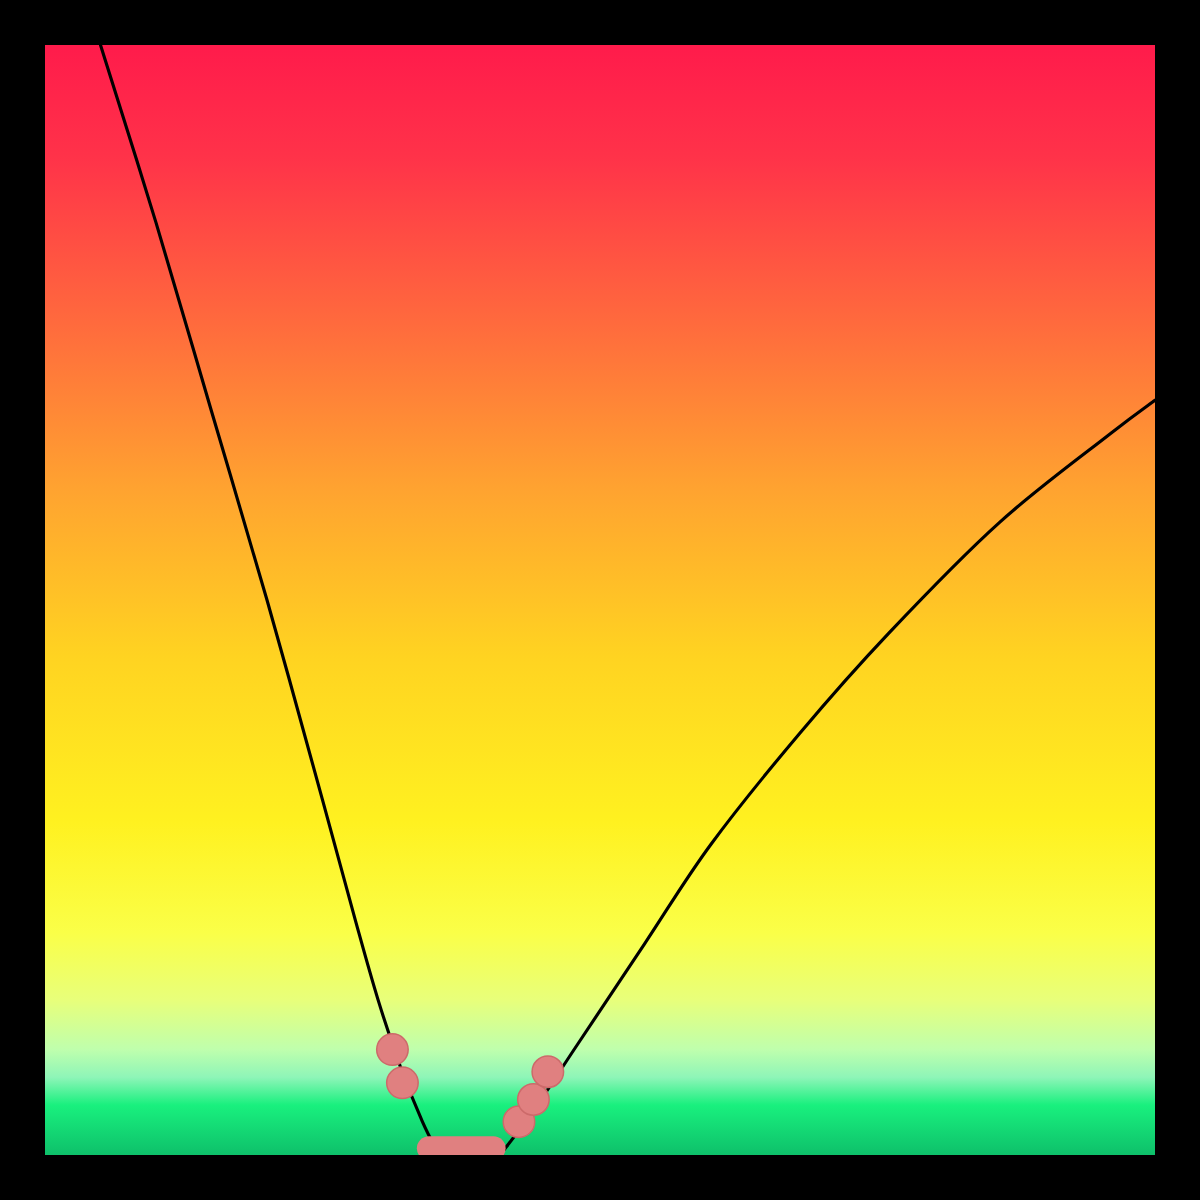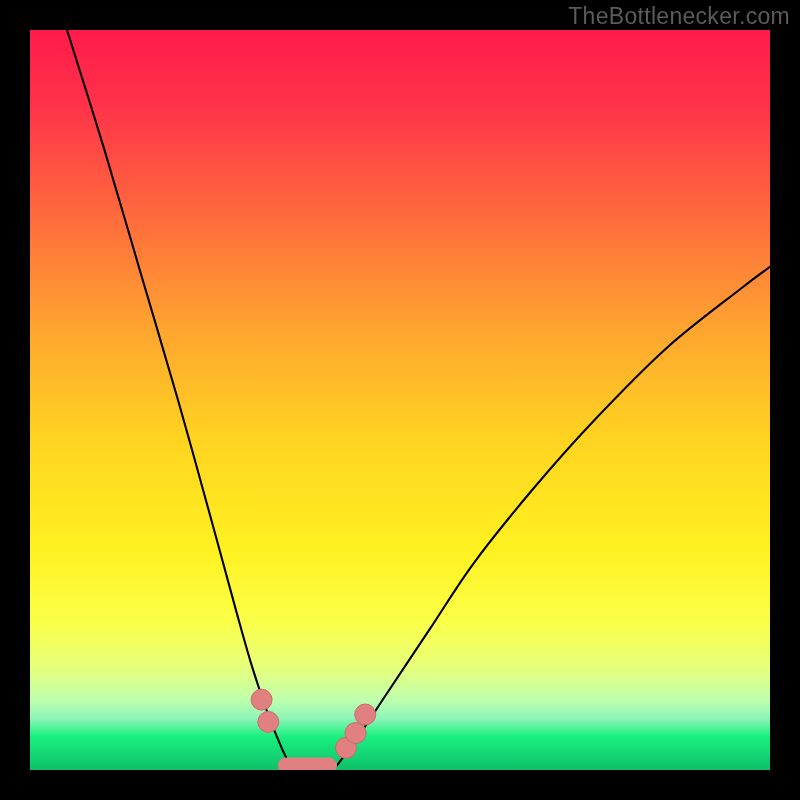--- a/index.html
+++ b/index.html
@@ -62,14 +62,13 @@
         <path d="M 333.4 770 C 337.09999999999997 765.0666666666666, 346.9666666666667 752.7333333333333, 355.6 740.4 C 364.23333333333335 728.0666666666666, 372.8666666666667 714.5, 385.2 696 C 397.5333333333333 677.5, 414.8 651.6000000000001, 429.6 629.4000000000001 C 444.40000000000003 607.2, 456.73333333333335 586.2333333333333, 474 562.8 C 491.26666666666665 539.3666666666666, 513.4666666666667 512.2333333333333, 533.2 488.8 C 552.9333333333334 465.3666666666667, 570.2 445.6333333333334, 592.4 422.20000000000005 C 614.5999999999999 398.7666666666667, 641.7333333333333 370.40000000000003, 666.4 348.20000000000005 C 691.0666666666666 326.00000000000006, 723.1333333333333 302.56666666666666, 740.4 289 C 757.6666666666666 275.43333333333334, 765.0666666666666 270.49999999999994, 770 266.79999999999995" fill="none" stroke="#000000" stroke-width="2.1" stroke-linecap="round"></path>
         <rect x="277.9" y="757.42" width="59.19999999999999" height="16.28" rx="8.14" fill="#e08080"></rect>
         <circle cx="261.62" cy="699.7" r="10.5" fill="#e08080" stroke="#cc6a6a" stroke-width="1"></circle>
         <circle cx="268.28" cy="721.9000000000001" r="10.5" fill="#e08080" stroke="#cc6a6a" stroke-width="1"></circle>
         <circle cx="345.98" cy="747.8" r="10.5" fill="#e08080" stroke="#cc6a6a" stroke-width="1"></circle>
         <circle cx="355.6" cy="733" r="10.5" fill="#e08080" stroke="#cc6a6a" stroke-width="1"></circle>
         <circle cx="365.21999999999997" cy="714.5" r="10.5" fill="#e08080" stroke="#cc6a6a" stroke-width="1"></circle>
       </g>
   </svg>
 
-  <div class="watermark">TheBottleneсker.com</div>
 </div>
 
 </body></html>

